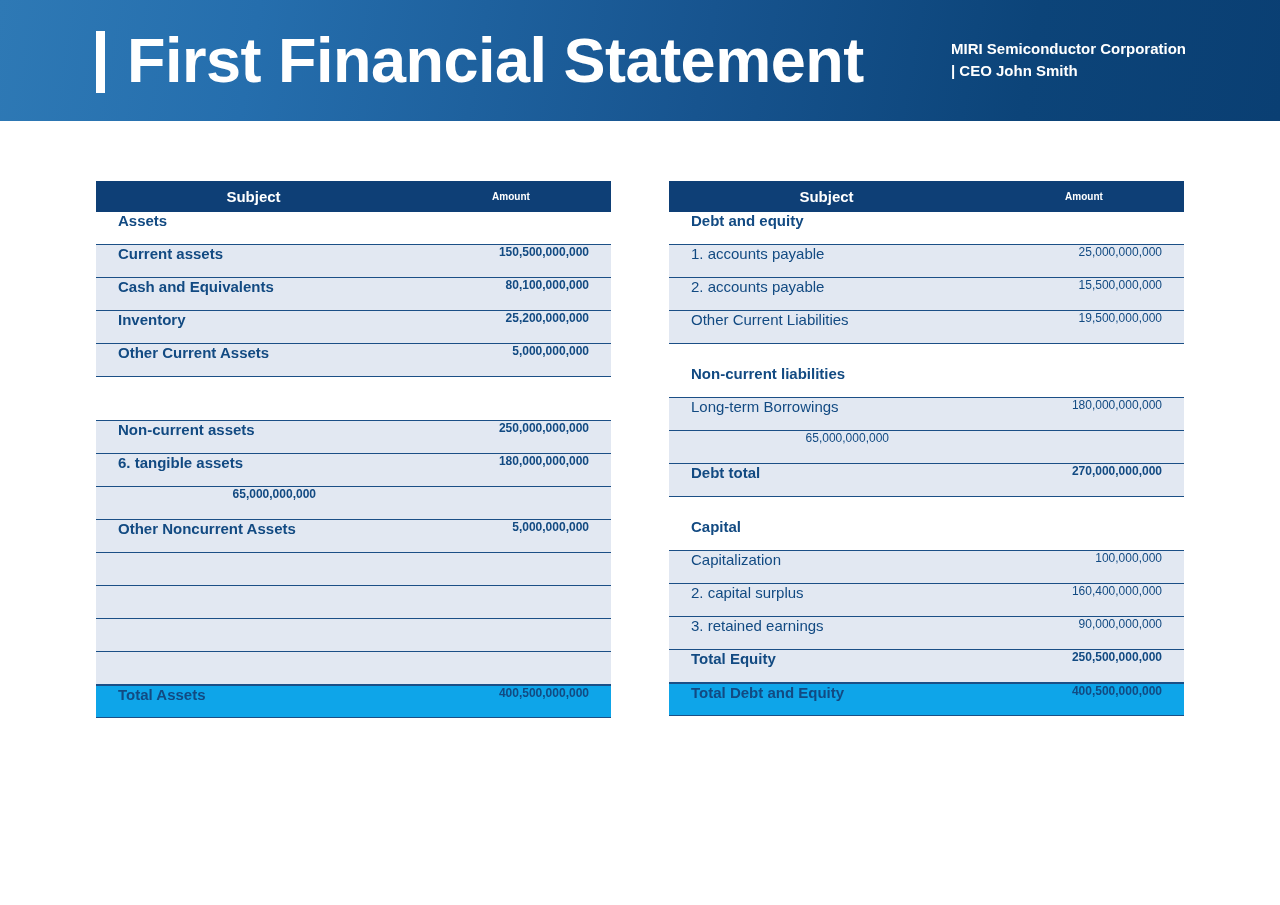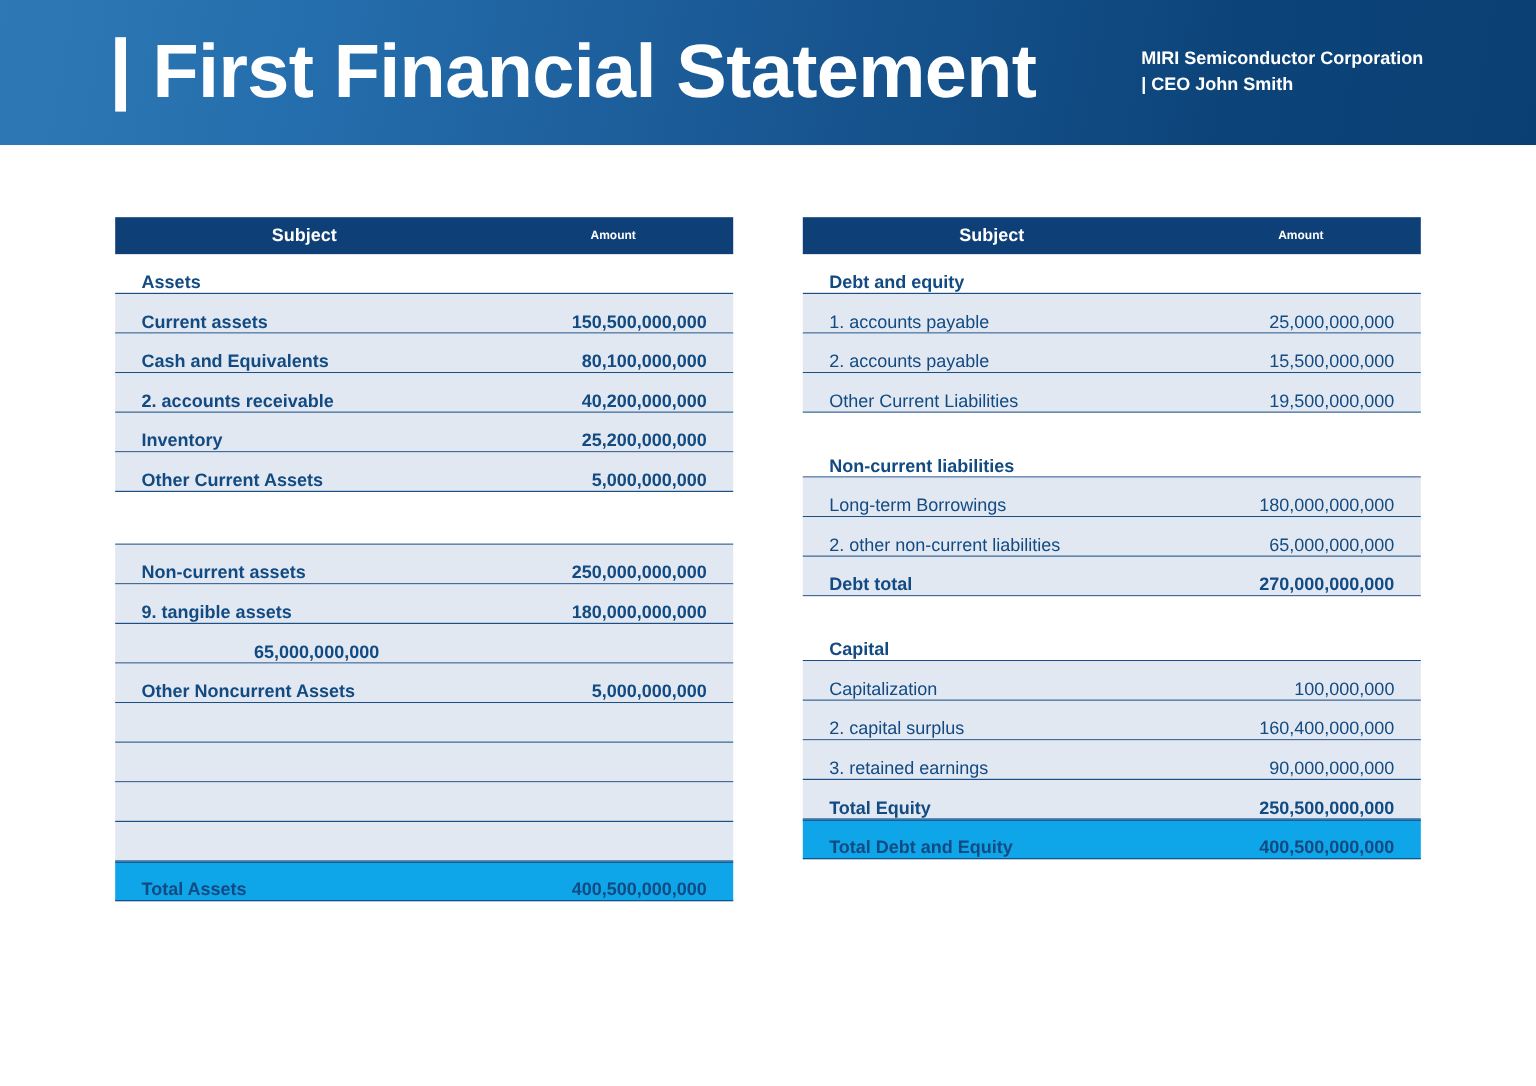--- a/index.html
+++ b/index.html
@@ -96,40 +96,40 @@
   .thead .c-amount {
     width: 200px;
     text-align: center;
     color: #ffffff;
     font-size: 10px;
     font-weight: bold;
   }
 
   .row {
     display: flex;
-    align-items: flex-end;
+    align-items: flex-start;
     height: 33px;
     box-sizing: border-box;
     border-bottom: 1.6px solid #1b4f86;
     background: #e2e8f2;
   }
   .row .c-subject {
     flex: 1;
     padding-left: 22px;
     color: #124a82;
     font-size: 15px;
     white-space: nowrap;
     overflow: hidden;
   }
   .row .c-amount {
     width: 220px;
     padding-right: 22px;
     text-align: right;
     color: #124a82;
-    font-size: 15px;
+    font-size: 12px;
     white-space: nowrap;
   }
 
   
   .row.section {
     background: #ffffff;
     height: 33px;
     border-bottom: 1.6px solid #1b4f86;
   }
   .row.section .c-subject,
@@ -196,38 +196,34 @@
           </div>
           <div class="row bold">
             <div class="c-subject">Current assets</div>
             <div class="c-amount">150,500,000,000</div>
           </div>
           <div class="row bold">
             <div class="c-subject">Cash and Equivalents</div>
             <div class="c-amount">80,100,000,000</div>
           </div>
           <div class="row bold">
-            <div class="c-subject">2. accounts receivable</div>
-            <div class="c-amount">40,200,000,000</div>
-          </div>
-          <div class="row bold">
             <div class="c-subject">Inventory</div>
             <div class="c-amount">25,200,000,000</div>
           </div>
           <div class="row bold">
             <div class="c-subject">Other Current Assets</div>
             <div class="c-amount">5,000,000,000</div>
           </div>
           <div class="gap"></div>
           <div class="row bold">
             <div class="c-subject">Non-current assets</div>
             <div class="c-amount">250,000,000,000</div>
           </div>
           <div class="row bold">
-            <div class="c-subject">9. tangible assets</div>
+            <div class="c-subject">6. tangible assets</div>
             <div class="c-amount">180,000,000,000</div>
           </div>
           <div class="row bold">
             <div class="c-amount">65,000,000,000</div>
           </div>
           <div class="row bold">
             <div class="c-subject">Other Noncurrent Assets</div>
             <div class="c-amount">5,000,000,000</div>
           </div>
           <div class="row blank">
@@ -278,21 +274,20 @@
           <div class="spacer-sm"></div>
           <div class="row section">
             <div class="c-subject">Non-current liabilities</div>
             <div class="c-amount"></div>
           </div>
           <div class="row">
             <div class="c-subject">Long-term Borrowings</div>
             <div class="c-amount">180,000,000,000</div>
           </div>
           <div class="row">
-            <div class="c-subject">2. other non-current liabilities</div>
             <div class="c-amount">65,000,000,000</div>
           </div>
           <div class="row bold">
             <div class="c-subject">Debt total</div>
             <div class="c-amount">270,000,000,000</div>
           </div>
           <div class="spacer-sm"></div>
           <div class="row section">
             <div class="c-subject">Capital</div>
             <div class="c-amount"></div>

